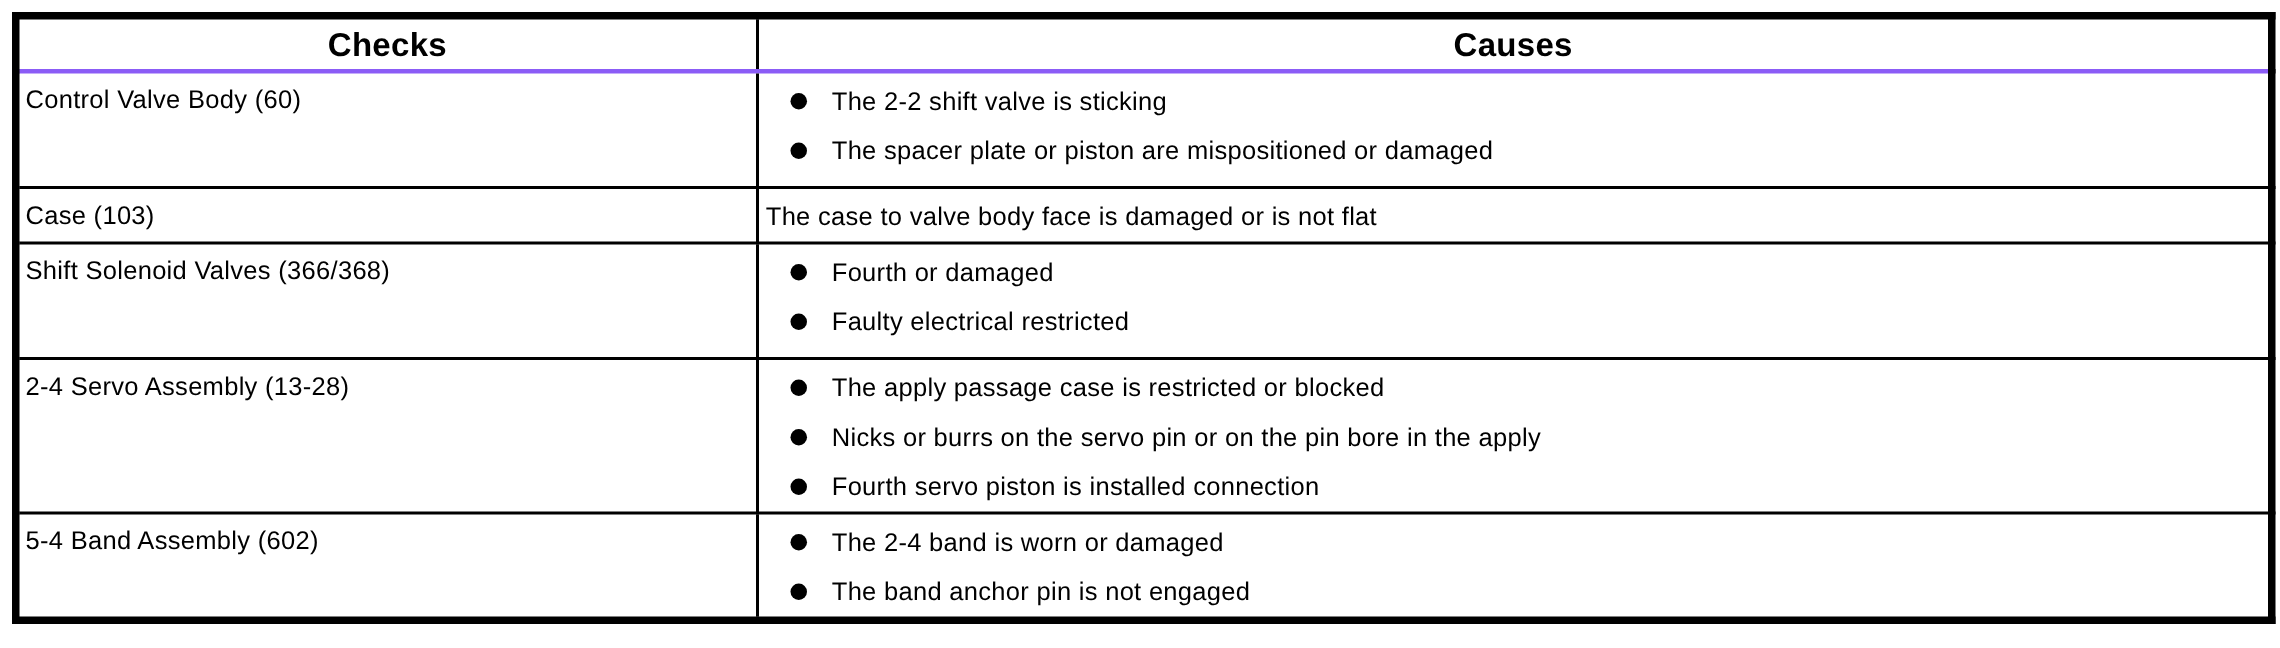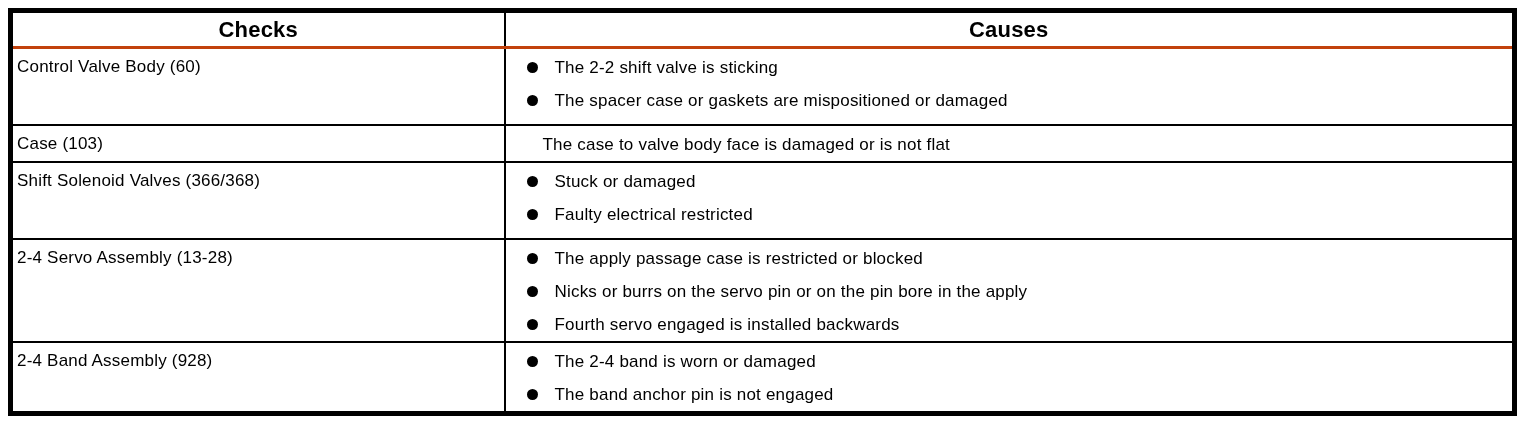--- a/index.html
+++ b/index.html
@@ -29,21 +29,21 @@
   col.col-causes { width: 1010px; }
   th, td {
     border: 2px solid #000000;
     padding: 0;
     vertical-align: top;
     font-size: 17px;
     letter-spacing: 0.2px;
     overflow: hidden;
   }
   tr.header-row th {
-    border-bottom: 3px solid #c2410c;
+    border-bottom: 3px solid #8b5cf6;
     font-weight: bold;
     font-size: 22px;
     text-align: center;
     vertical-align: middle;
     height: 33px;
   }
   .r1 { height: 77px; }
   .r2 { height: 36px; }
   .r3 { height: 77px; }
   .r4 { height: 102px; margin-left: 44px; }
@@ -65,21 +65,20 @@
     flex: none;
     width: 11px;
     height: 11px;
     border-radius: 50%;
     background: #000000;
     margin: 11px 17px 0 0;
   }
   .cause-plain {
     line-height: 33px;
     padding-left: 1px;
-    margin-left: 32px;
   }
 </style>
 </head>
 <body>
 
 <div class="page">
   <table class="diag-table">
     <colgroup>
       <col class="col-checks">
       <col class="col-causes">
@@ -94,38 +93,38 @@
 
       <tr class="r1">
         <td class="check-cell">Control Valve Body (60)</td>
         <td class="cause-cell">
           <div class="cause-item">
             <span class="bullet"></span>
             <span class="cause-text">The 2-2 shift valve is sticking</span>
           </div>
           <div class="cause-item">
             <span class="bullet"></span>
-            <span class="cause-text">The spacer case or gaskets are mispositioned or damaged</span>
+            <span class="cause-text">The spacer plate or piston are mispositioned or damaged</span>
           </div>
         </td>
       </tr>
 
       <tr class="r2">
         <td class="check-cell">Case (103)</td>
         <td class="cause-cell">
           <div class="cause-plain">The case to valve body face is damaged or is not flat</div>
         </td>
       </tr>
 
       <tr class="r3">
         <td class="check-cell">Shift Solenoid Valves (366/368)</td>
         <td class="cause-cell">
           <div class="cause-item">
             <span class="bullet"></span>
-            <span class="cause-text">Stuck or damaged</span>
+            <span class="cause-text">Fourth or damaged</span>
           </div>
           <div class="cause-item">
             <span class="bullet"></span>
             <span class="cause-text">Faulty electrical restricted</span>
           </div>
         </td>
       </tr>
 
       <tr class="r4">
         <td class="check-cell">2-4 Servo Assembly (13-28)</td>
@@ -133,27 +132,27 @@
           <div class="cause-item">
             <span class="bullet"></span>
             <span class="cause-text">The apply passage case is restricted or blocked</span>
           </div>
           <div class="cause-item">
             <span class="bullet"></span>
             <span class="cause-text">Nicks or burrs on the servo pin or on the pin bore in the apply</span>
           </div>
           <div class="cause-item">
             <span class="bullet"></span>
-            <span class="cause-text">Fourth servo engaged is installed backwards</span>
+            <span class="cause-text">Fourth servo piston is installed connection</span>
           </div>
         </td>
       </tr>
 
       <tr class="r5">
-        <td class="check-cell">2-4 Band Assembly (928)</td>
+        <td class="check-cell">5-4 Band Assembly (602)</td>
         <td class="cause-cell">
           <div class="cause-item">
             <span class="bullet"></span>
             <span class="cause-text">The 2-4 band is worn or damaged</span>
           </div>
           <div class="cause-item">
             <span class="bullet"></span>
             <span class="cause-text">The band anchor pin is not engaged</span>
           </div>
         </td>

